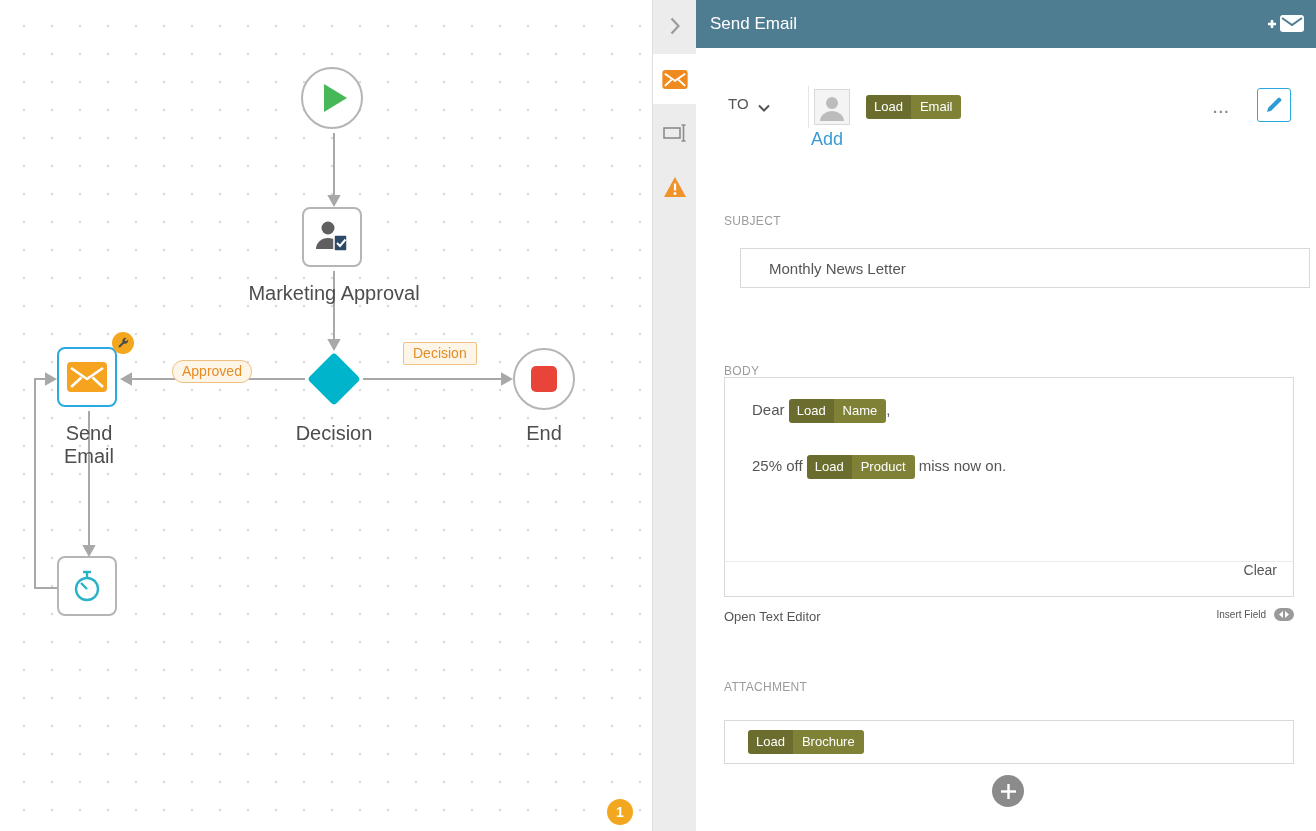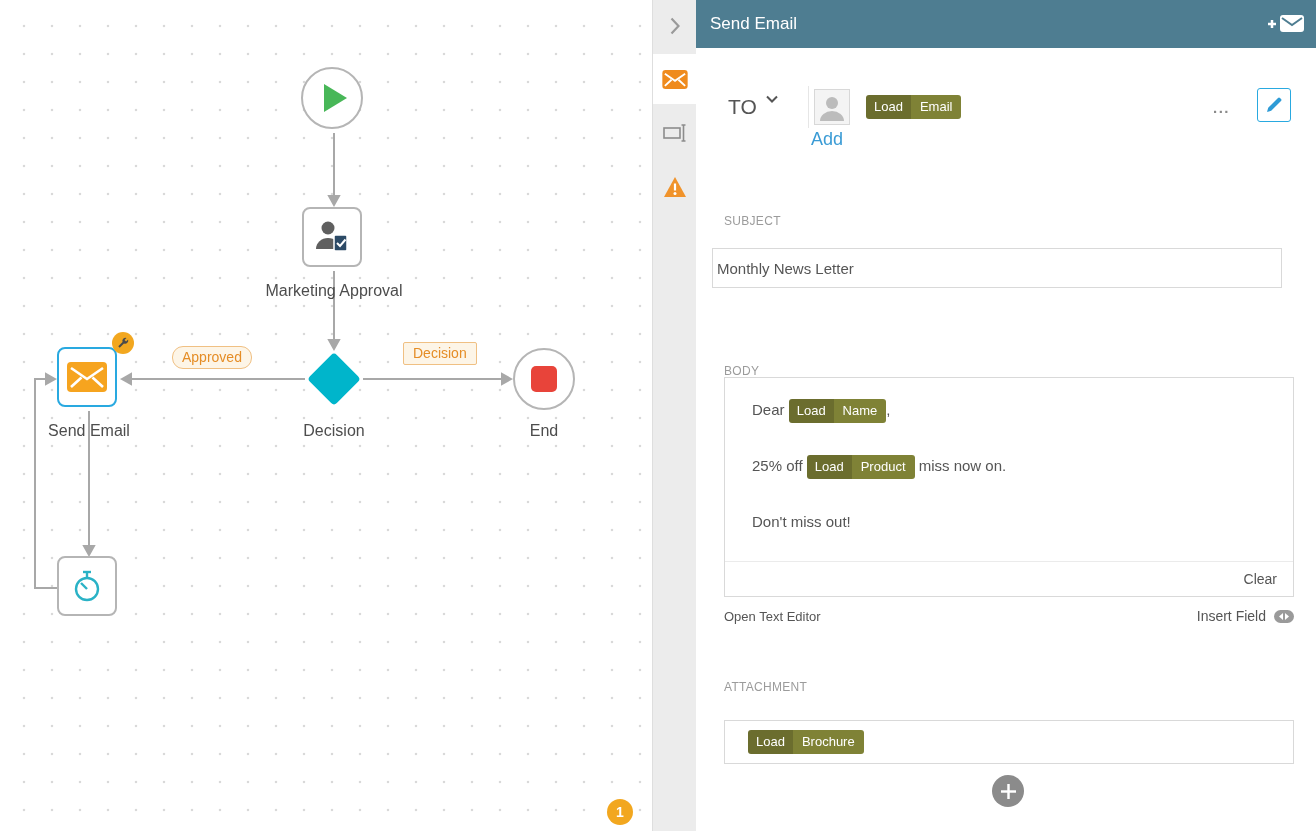--- a/index.html
+++ b/index.html
@@ -28,28 +28,28 @@
     border-bottom:14px solid transparent; border-left:23px solid #48b758; margin-left:7px; }
   #approval-node { left:302px; top:207px; width:60px; height:60px; }
   #decision-node { position:absolute; left:315px; top:360px; width:38px; height:38px;
     background:#00b5cb; border-radius:4px; transform:rotate(45deg); cursor:pointer; }
   #send-email-node { left:57px; top:347px; width:60px; height:60px; border-color:#29a9e0; }
   #end-node { left:513px; top:348px; width:62px; height:62px; }
   .end-square { width:26px; height:26px; background:#e8443a; border-radius:5px; }
   #timer-node { left:57px; top:556px; width:60px; height:60px; }
   .wrench-badge { position:absolute; left:112px; top:332px; width:22px; height:22px;
     border-radius:50%; background:#f2a71f; display:flex; align-items:center; justify-content:center; }
-  .node-label { position:absolute; font-size:16px; color:#4d4d4d; text-align:center; }
+  .node-label { position:absolute; font-size:20px; color:#4d4d4d; text-align:center; }
   #approval-label { left:234px; top:282px; width:200px; }
   #decision-label { left:284px; top:422px; width:100px; }
   #send-email-label { left:39px; top:422px; width:100px; }
   #end-label { left:514px; top:422px; width:60px; }
   .edge-label { position:absolute; background:#fdf5e7; border:1px solid #f0c083;
     color:#e58d26; font-size:14px; padding:2px 9px 3px; border-radius:2px; }
-  #approved-label { left:172px; top:346px;border-radius:11px; }
+  #approved-label { left:172px; top:360px;border-radius:11px; }
   #rejected-label { left:403px; top:342px; }
   .notif-badge { position:absolute; left:607px; top:799px; width:26px; height:26px;
     border-radius:50%; background:#f2a71f; color:#fff; font-size:14px; font-weight:bold;
     display:flex; align-items:center; justify-content:center; cursor:pointer; }
 
   
   .strip { position:absolute; left:652px; top:0; width:44px; height:831px;
     background:#ececec; border-left:1px solid #dedede; }
   .collapse-btn { position:absolute; left:0; top:6px; width:44px; height:40px;
     display:flex; align-items:center; justify-content:center; cursor:pointer; }
@@ -60,50 +60,50 @@
   #tab-warning { top:162px; }
 
   
   .panel-header { position:absolute; left:696px; top:0; width:620px; height:48px;
     background:#4e7d91; display:flex; align-items:center; padding:0 10px 0 14px; }
   .panel-title { color:#fff; font-size:17px; flex:1; }
   .header-add { cursor:pointer; display:flex; align-items:center; }
 
   
   .panel-content { position:absolute; left:696px; top:48px; width:620px; height:783px; background:#fff; }
-  .to-label-row { position:absolute; left:32px; top:47px; display:flex; align-items:flex-start;
-    gap:9px; font-size:21px; color:#555; }
+  .to-label-row { position:absolute; left:32px; top:47px; display:flex; align-items:flex-end;
+    gap:9px; font-size:15px; color:#555; }
   .to-chevron { cursor:pointer; display:flex; }
   .to-field { position:absolute; left:112px; top:38px; width:444px; height:42px;
     display:flex; align-items:center; gap:16px; border-left:1px solid #e6e6e6; padding-left:5px; }
   .avatar { width:36px; height:36px; border:1px solid #d8d8d8; flex:none; }
   .ellipsis-btn { margin-left:auto; margin-right:22px; color:#8a8a8a; font-weight:bold;
     font-size:15px; letter-spacing:1.5px; cursor:pointer; }
   .edit-btn { position:absolute; left:561px; top:40px; width:34px; height:34px; background:#fff;
     border:1px solid #29a9e0; border-radius:3px; display:flex; align-items:center;
     justify-content:center; cursor:pointer; }
   .add-link { position:absolute; left:115px; top:81px; color:#3a9bd5; font-size:18px; cursor:pointer; }
 
   .section-label { position:absolute; left:28px; font-size:12px; color:#9b9b9b; letter-spacing:0.3px; }
   #subject-label { top:166px; }
-  .text-input { position:absolute; left:16px; top:200px; width:570px; height:40px;
-    border:1px solid #d9d9d9; padding:0 4px; font-size:15px; color:#555;
+  .text-input { position:absolute; left:44px; top:200px; width:570px; height:40px;
+    border:1px solid #d9d9d9; padding:0 28px; font-size:15px; color:#555;
     font-family:"Liberation Sans", sans-serif; outline:none; }
   #body-label { top:296px;margin-top:20px; }
   .body-box { position:absolute; left:28px; top:329px; width:570px; height:220px;
     border:1px solid #d9d9d9; cursor:text;padding-left:13px; }
   .body-content { padding:20px 14px 0; font-size:15px; color:#555; }
   .body-content p { margin:0 0 31px; line-height:23px; }
   .body-footer { position:absolute; left:0; right:0; bottom:0; height:35px;
-    border-top:1px solid #ebebeb; display:flex; align-items:center;
+    border-top:1px solid #ebebeb; display:flex; 
     justify-content:flex-end; padding-right:16px; }
   .clear-link { font-size:14px; color:#555; cursor:pointer; }
   .open-editor-link { position:absolute; left:28px; top:561px; font-size:13px; color:#555; cursor:pointer; }
   .insert-field-row { position:absolute; right:22px; top:560px; display:flex;
-    align-items:center; gap:8px; font-size:14px; color:#555; cursor:pointer; }
+    align-items:center; gap:8px; font-size:10px; color:#555; cursor:pointer; }
   #attachment-label { top:632px; }
   .attachment-box { position:absolute; left:28px; top:672px; width:570px; height:44px;
     border:1px solid #d9d9d9; display:flex; align-items:center; padding-left:23px; }
   .add-circle { position:absolute; left:296px; top:727px; width:32px; height:32px;
     border-radius:50%; background:#8b8b8b; display:flex; align-items:center;
     justify-content:center; cursor:pointer; }
 
   
   .tag { display:inline-flex; border-radius:3px; overflow:hidden; font-size:13px;
     color:#fff; line-height:1; vertical-align:middle; cursor:pointer; }
@@ -276,23 +276,20 @@
             <span class="tag-action">Load</span>
             <span class="tag-value">Name</span>
           </span><span>,</span>
       </p>
       <p>
         <span>25% off </span><span class="tag">
             <span class="tag-action">Load</span>
             <span class="tag-value">Product</span>
           </span><span> miss now on.</span>
       </p>
-      <p>
-        <span>Don't miss out!</span>
-      </p>
     </div>
     <div class="body-footer">
       <span class="clear-link">Clear</span>
     </div>
   </div>
 
   <div class="open-editor-link">Open Text Editor</div>
 
   <div class="insert-field-row">
     <span>Insert Field</span>

